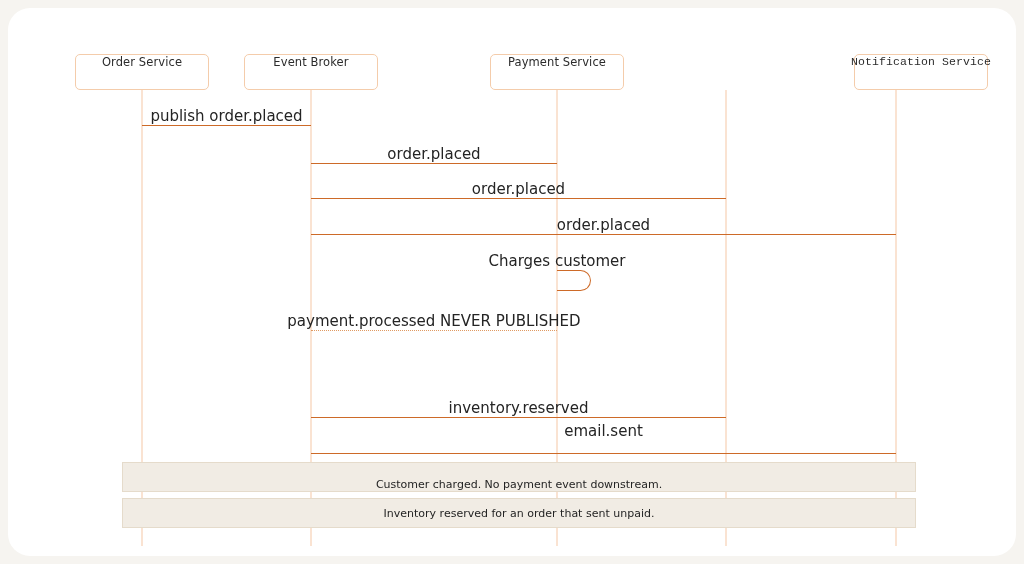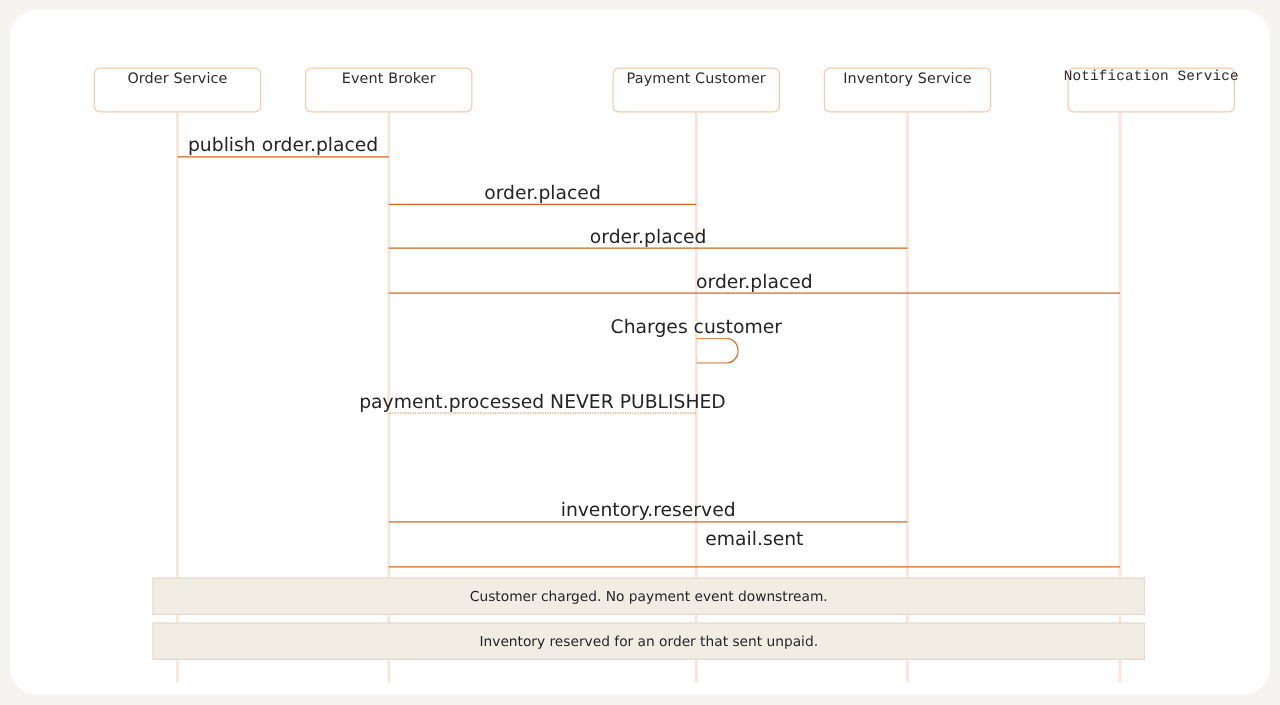--- a/index.html
+++ b/index.html
@@ -133,44 +133,41 @@
       <div class="lifeline" style="left: 548.25px; top: 82px; height: 456px;"></div>
       <div class="lifeline" style="left: 717.25px; top: 82px; height: 456px;"></div>
       <div class="lifeline" style="left: 887.25px; top: 82px; height: 456px;"></div>
       <div class="actor-box" style="left: 67px; top: 46px; width: 134px;">
         <span class="actor-label">Order Service</span>
       </div>
       <div class="actor-box" style="left: 236px; top: 46px; width: 134px;">
         <span class="actor-label">Event Broker</span>
       </div>
       <div class="actor-box" style="left: 482px; top: 46px; width: 134px;">
-        <span class="actor-label">Payment Customer</span>
-      </div>
-      <div class="actor-box" style="left: 651px; top: 46px; width: 134px;">
-        <span class="actor-label">Inventory Service</span>
+        <span class="actor-label">Payment Service</span>
       </div>
       <div class="actor-box" style="left: 846px; top: 46px; width: 134px; font-family: Liberation Mono, monospace;">
         <span class="actor-label">Notification Service</span>
       </div>
       <div class="msg-line" style="left: 134px; top: 117px; width: 169px;"></div>
       <div class="msg-label" style="left: 218.5px; top: 99px;">publish order.placed</div>
       <div class="msg-line" style="left: 303px; top: 155px; width: 246px;"></div>
       <div class="msg-label" style="left: 426px; top: 137px;">order.placed</div>
       <div class="msg-line" style="left: 303px; top: 190px; width: 415px;"></div>
       <div class="msg-label" style="left: 510.5px; top: 172px;">order.placed</div>
       <div class="msg-line" style="left: 303px; top: 226px; width: 585px;"></div>
       <div class="msg-label" style="left: 595.5px; top: 208px;">order.placed</div>
       <div class="self-loop" style="left: 549px; top: 262px; width: 34px; height: 21px;"></div>
       <div class="msg-label" style="left: 549px; top: 244px;">Charges customer</div>
       <div class="msg-line dotted" style="left: 303px; top: 322px; width: 246px;"></div>
       <div class="msg-label" style="left: 426px; top: 304px;">payment.processed NEVER PUBLISHED</div>
       <div class="msg-line" style="left: 303px; top: 409px; width: 415px;"></div>
       <div class="msg-label" style="left: 510.5px; top: 391px;">inventory.reserved</div>
       <div class="msg-line" style="left: 303px; top: 445px; width: 585px;"></div>
       <div class="msg-label" style="left: 595.5px; top: 414px;">email.sent</div>
-      <div class="banner" style="left: 114px; top: 454px; width: 794px; height: 30px;">
+      <div class="banner" style="left: 114px; top: 454px; width: 794px; height: 30px; align-items: flex-end;">
         <span class="banner-text">Customer charged. No payment event downstream.</span>
       </div>
       <div class="banner" style="left: 114px; top: 490px; width: 794px; height: 30px;">
         <span class="banner-text">Inventory reserved for an order that sent unpaid.</span>
       </div>
     </div>
 </div>
 
 </body></html>

